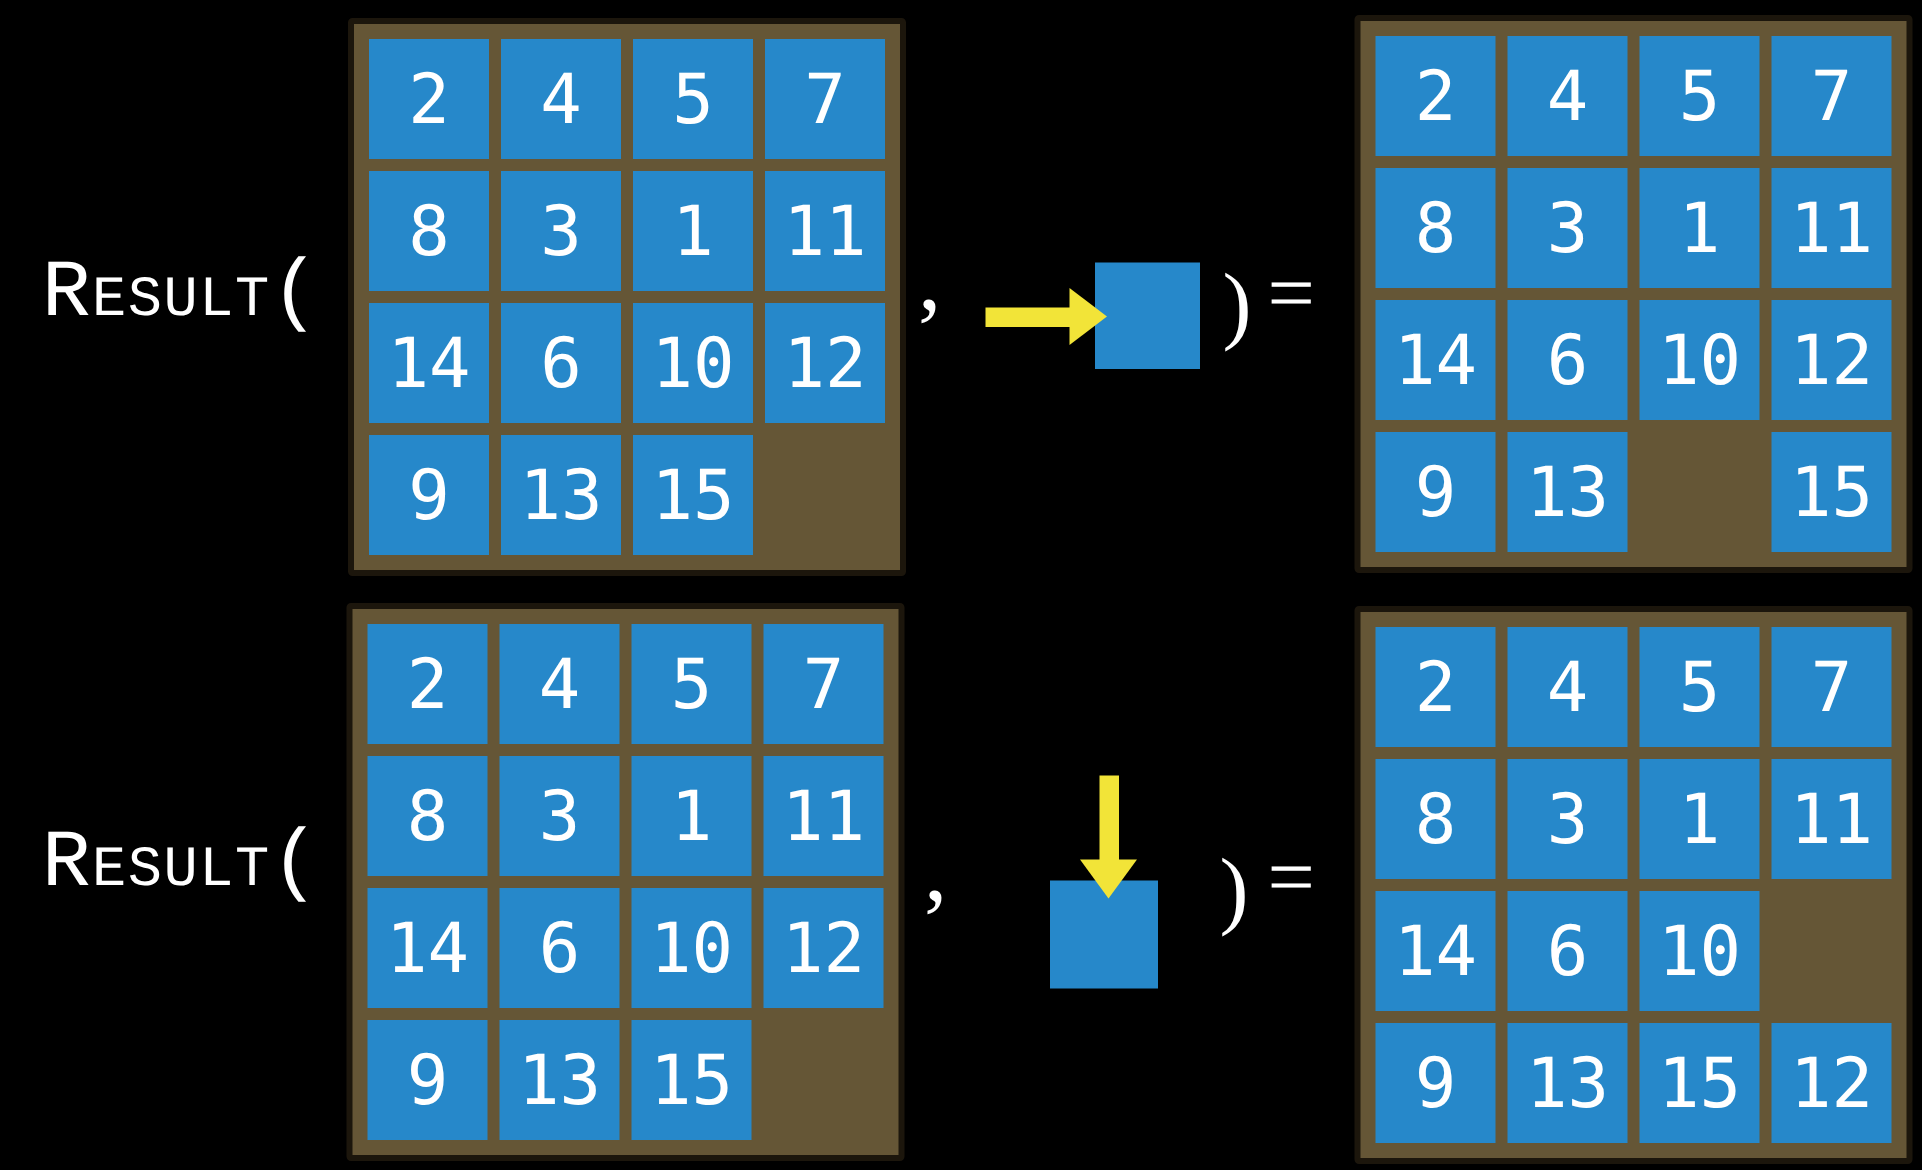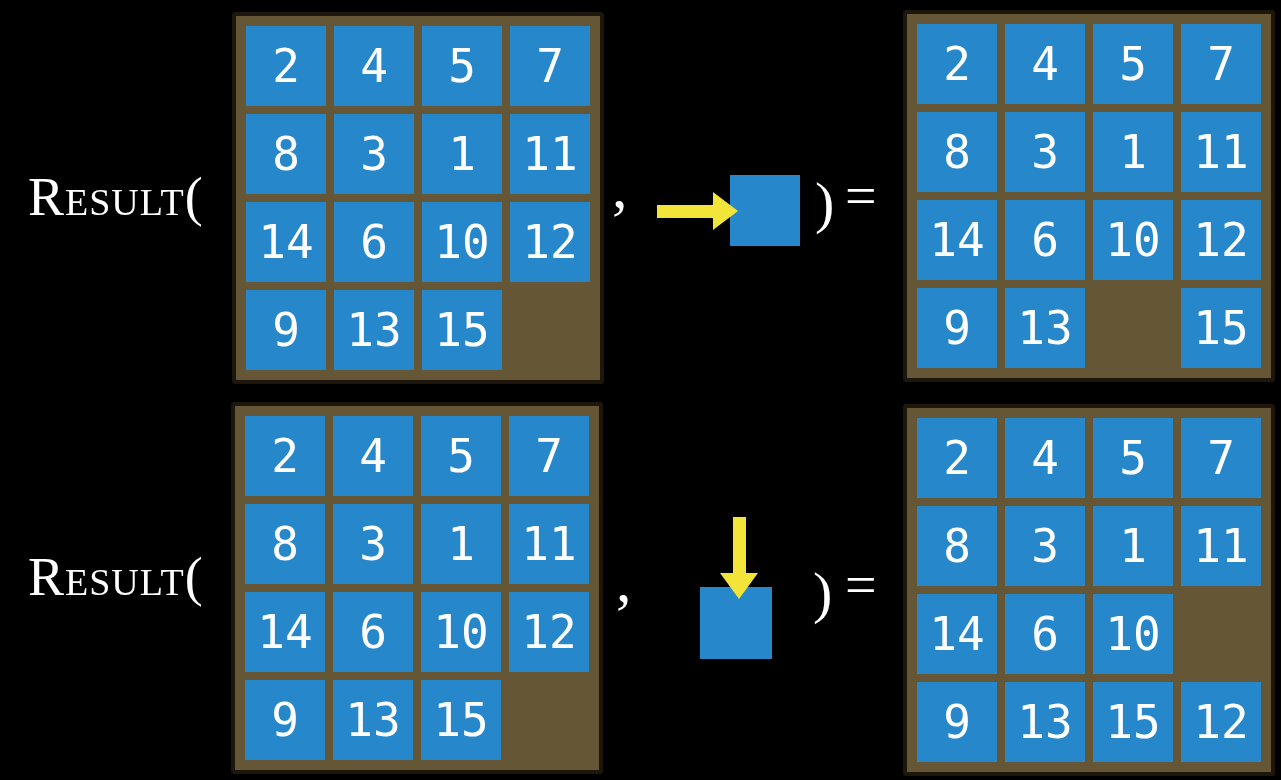--- a/index.html
+++ b/index.html
@@ -16,21 +16,21 @@
     position: relative;
     width: 1281px;
     height: 780px;
     background: var(--background);
     overflow: hidden;
     font-family: "Liberation Serif", serif;
   }
   .fn {
     position: absolute;
     color: var(--text-white);
-    font-family: Liberation Serif, serif;
+    font-family: Liberation Mono, monospace;
     font-variant: small-caps;
     font-size: 54px;
     line-height: 1;
     letter-spacing: 1px;
     white-space: nowrap;
   }
   .fn.r1 { left: 28px; top: 170px; }
   .fn.r2 { left: 28px; top: 550px; }
 
   .grid {

